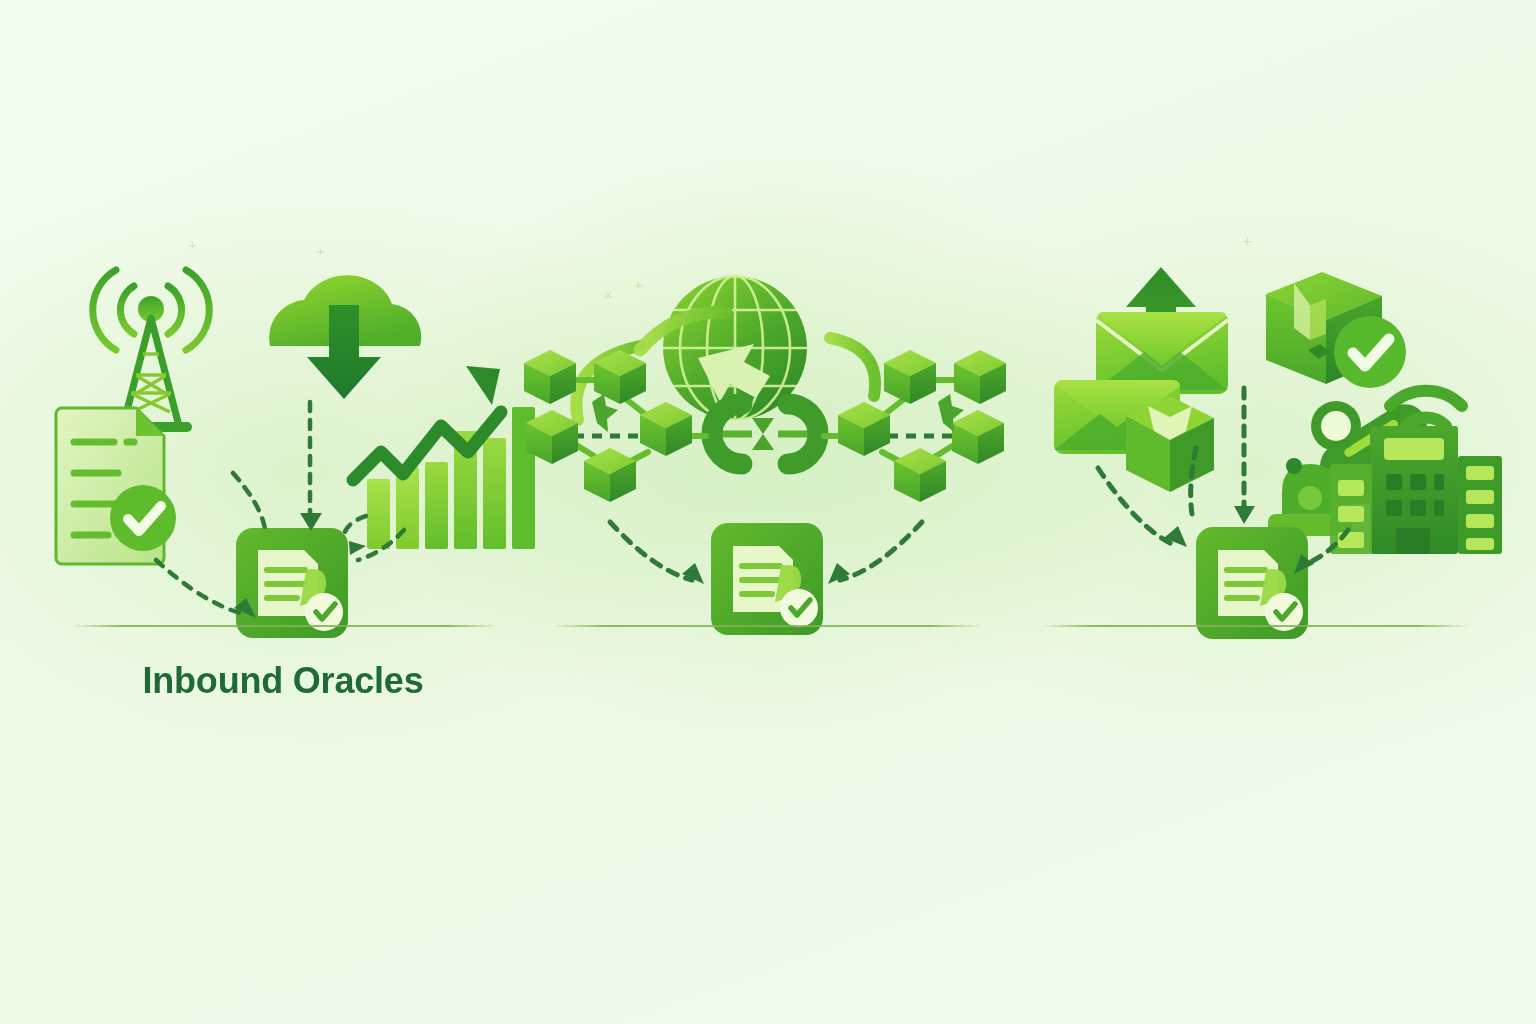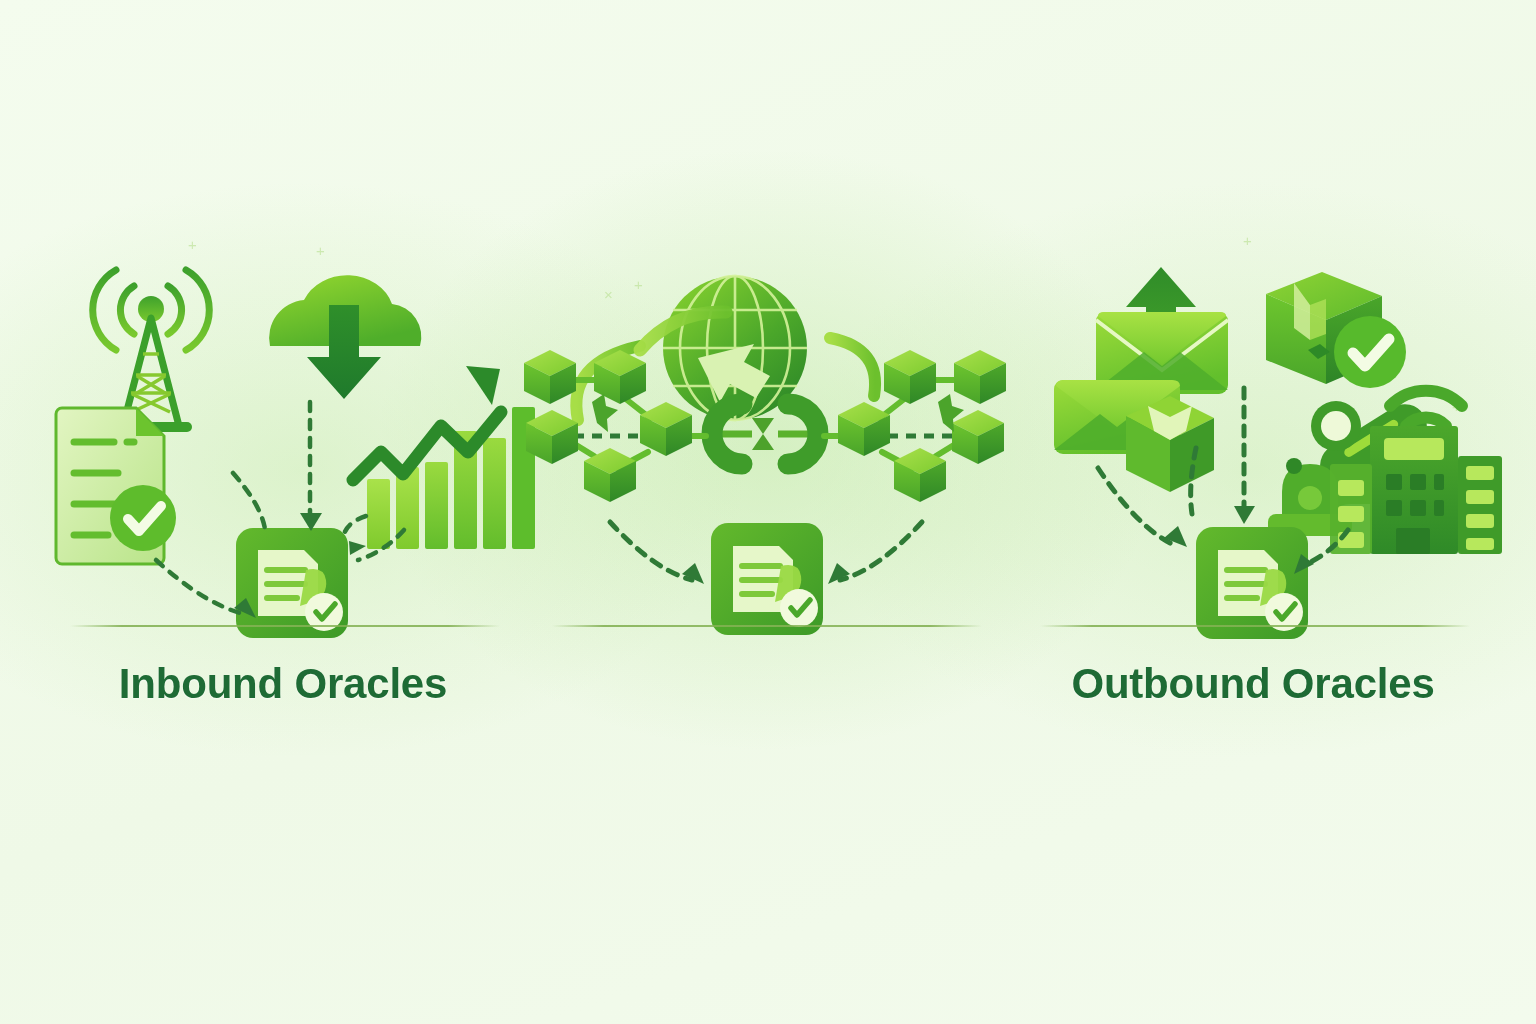--- a/index.html
+++ b/index.html
@@ -23,21 +23,21 @@
   #panel-outbound{left:1018px;}
 
   .scene{position:absolute;left:0;top:0;width:470px;height:420px;}
   .divider{
     position:absolute;left:22px;top:395px;width:430px;height:2px;
     background:linear-gradient(90deg,rgba(120,170,70,0) 0%,#7fae4e 12%,#86b456 50%,#7fae4e 88%,rgba(120,170,70,0) 100%);
     opacity:.85;
   }
   .caption{
     position:absolute;left:0;top:430px;width:470px;text-align:center;
-    font-size:42px;font-weight:bold;color:#1e6b35;letter-spacing:-.2px;
+    font-size:36px;font-weight:bold;color:#1e6b35;letter-spacing:-.2px;
     text-shadow:0 1px 2px rgba(255,255,255,.65);
   }
   svg{display:block;overflow:visible;}
   .sparkle{position:absolute;color:#bfe39b;font-size:15px;opacity:.7;pointer-events:none;}
 </style>
 </head>
 <body>
 
 <div id="stage">
 
@@ -445,16 +445,15 @@
           <path d="M330 300 q-18 24 -42 34"></path>
         </g>
         <g fill="#2f7a36">
           <path d="M146 308 l23 9 l-9 -21 z"></path>
           <path d="M216 276 l10 18 l11 -18 z"></path>
           <path d="M296 334 l-20 10 l7 -20 z"></path>
         </g>
       </svg>
     </div>
     <div class="divider"></div>
-    <div class="caption">Outbound Oracles</div>
   </div>
 
 </div>
 
 </body></html>

